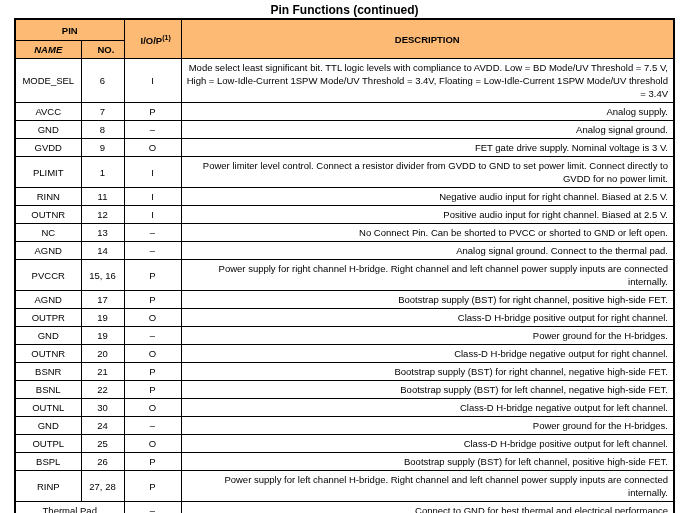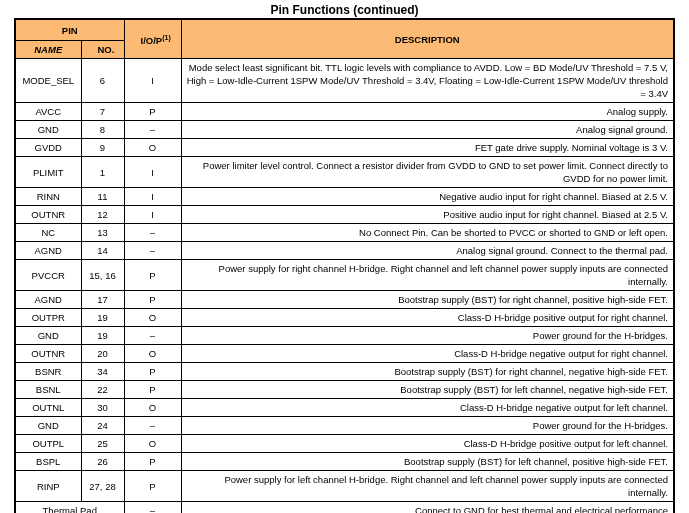--- a/index.html
+++ b/index.html
@@ -158,21 +158,21 @@
         <td class="c-desc">Power ground for the H-bridges.</td>
       </tr>
       <tr>
         <td class="c-name">OUTNR</td>
         <td class="c-no">20</td>
         <td class="c-iop">O</td>
         <td class="c-desc">Class-D H-bridge negative output for right channel.</td>
       </tr>
       <tr>
         <td class="c-name">BSNR</td>
-        <td class="c-no">34</td>
+        <td class="c-no">21</td>
         <td class="c-iop">P</td>
         <td class="c-desc">Bootstrap supply (BST) for right channel, negative high-side FET.</td>
       </tr>
       <tr>
         <td class="c-name">BSNL</td>
         <td class="c-no">22</td>
         <td class="c-iop">P</td>
         <td class="c-desc">Bootstrap supply (BST) for left channel, negative high-side FET.</td>
       </tr>
       <tr>

